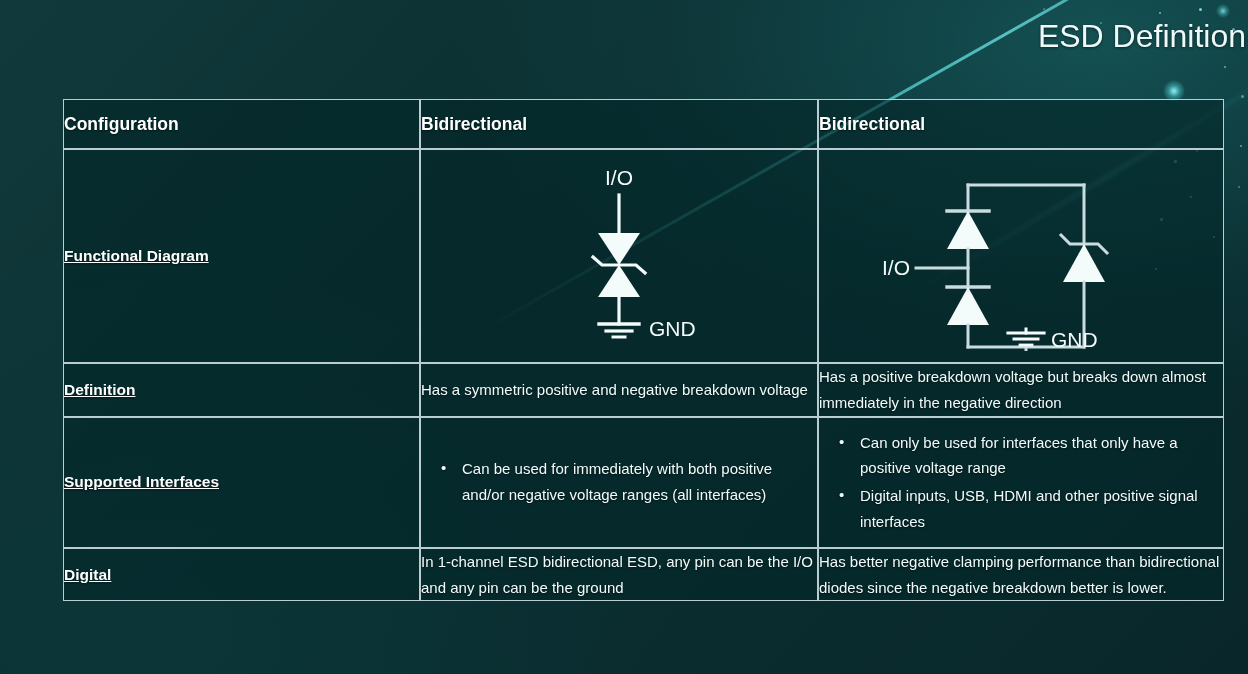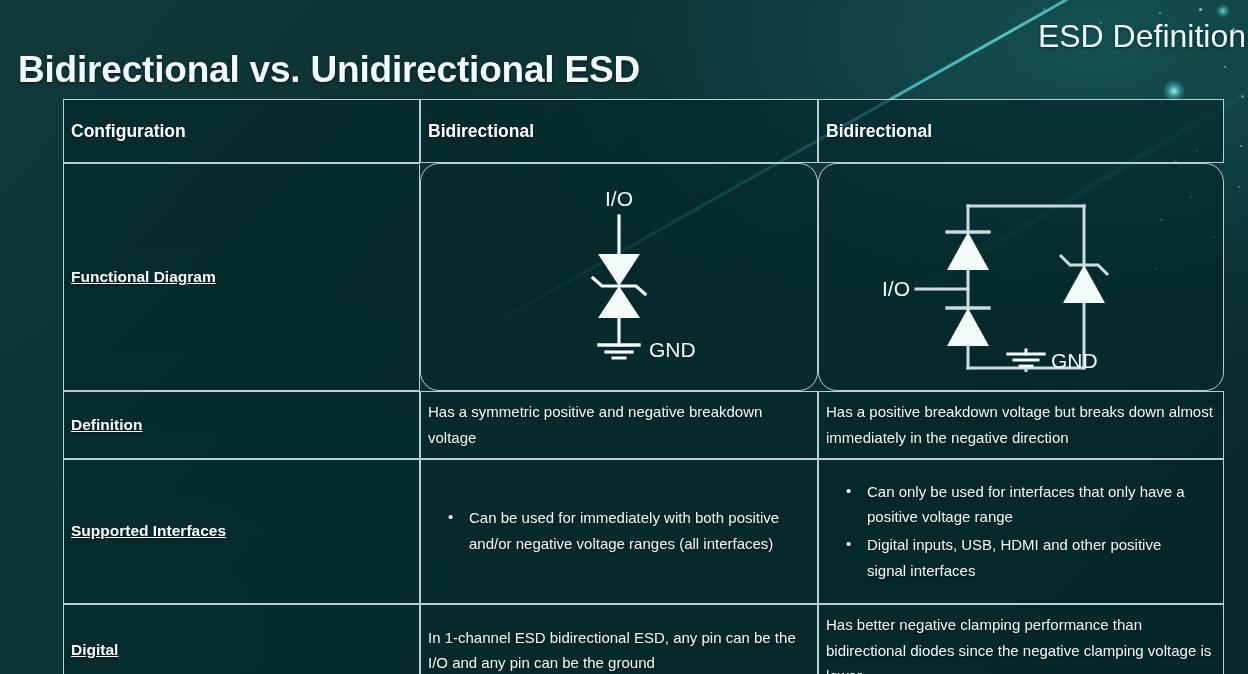--- a/index.html
+++ b/index.html
@@ -86,21 +86,21 @@
     left: 63px;
     top: 99px;
     width: 1161px;
     border-collapse: separate;
     border-spacing: 0;
     table-layout: fixed;
   }
   #comparison-table td, #comparison-table th {
     border: 1px solid #b9cdd2;
     vertical-align: middle;
-    padding: 7px;
+    padding: 0;
     background: rgba(4,38,40,0.62);
   }
   thead th {
     background: #112a77;
     color: #ffffff;
     font-size: 17.5px;
     font-weight: bold;
     height: 48px;
     text-shadow: 0 1px 2px rgba(0,0,0,0.5);
   }
@@ -119,21 +119,20 @@
     color: #f3fbfb;
     font-size: 15px;
     line-height: 1.72;
     padding: 9px 10px 11px 11px;
     vertical-align: top;
     text-shadow: 0 1px 2px rgba(0,0,0,0.5);
   }
   td.cell-diagram {
     height: 212px;
     vertical-align: middle;
-    border-radius: 19px;
   }
   ul.bullets {
     margin: 12px;
     padding: 0 0 0 21px;
     list-style: none;
   }
   ul.bullets li {
     position: relative;
     padding-left: 8px;
     margin: 0 0 2px 0;
@@ -169,21 +168,20 @@
   <div class="dot" style="left:1174px;top:160px;width:3px;height:3px;opacity:.55;"></div>
   <div class="dot" style="left:1190px;top:196px;width:2px;height:2px;opacity:.6;"></div>
   <div class="dot" style="left:1160px;top:218px;width:3px;height:3px;opacity:.5;"></div>
   <div class="dot" style="left:1213px;top:236px;width:2px;height:2px;opacity:.55;"></div>
   <div class="dot" style="left:1238px;top:186px;width:2px;height:2px;opacity:.45;"></div>
   <div class="dot" style="left:1155px;top:268px;width:2px;height:2px;opacity:.5;"></div>
   <div class="dot" style="left:1196px;top:150px;width:2px;height:2px;opacity:.5;"></div>
   <div class="dot" style="left:1100px;top:22px;width:2px;height:2px;opacity:.45;"></div>
   <div class="dot" style="left:1043px;top:8px;width:2px;height:2px;opacity:.4;"></div>
 
-  <h1 id="slide-title">Bidirectional vs. Unidirectional ESD</h1>
   <div id="slide-kicker">ESD Definition</div>
 
   <table id="comparison-table">
     <colgroup>
       <col style="width:357px">
       <col style="width:398px">
       <col style="width:406px">
     </colgroup>
     <thead>
       <tr>
@@ -290,18 +288,18 @@
           <ul class="bullets">
             <li>Can only be used for interfaces that only have a positive voltage range</li>
             <li>Digital inputs, USB, HDMI and other positive signal interfaces</li>
           </ul>
         </td>
       </tr>
 
       <tr>
         <td class="rowlabel">Digital</td>
         <td class="cell-text">In 1-channel ESD bidirectional ESD, any pin can be the I/O and any pin can be the ground</td>
-        <td class="cell-text">Has better negative clamping performance than bidirectional diodes since the negative clamping voltage is lower.</td>
+        <td class="cell-text">Has better negative clamping performance than bidirectional diodes since the negative breakdown better is lower.</td>
       </tr>
 
     </tbody>
   </table>
 </div>
 
 </body></html>

